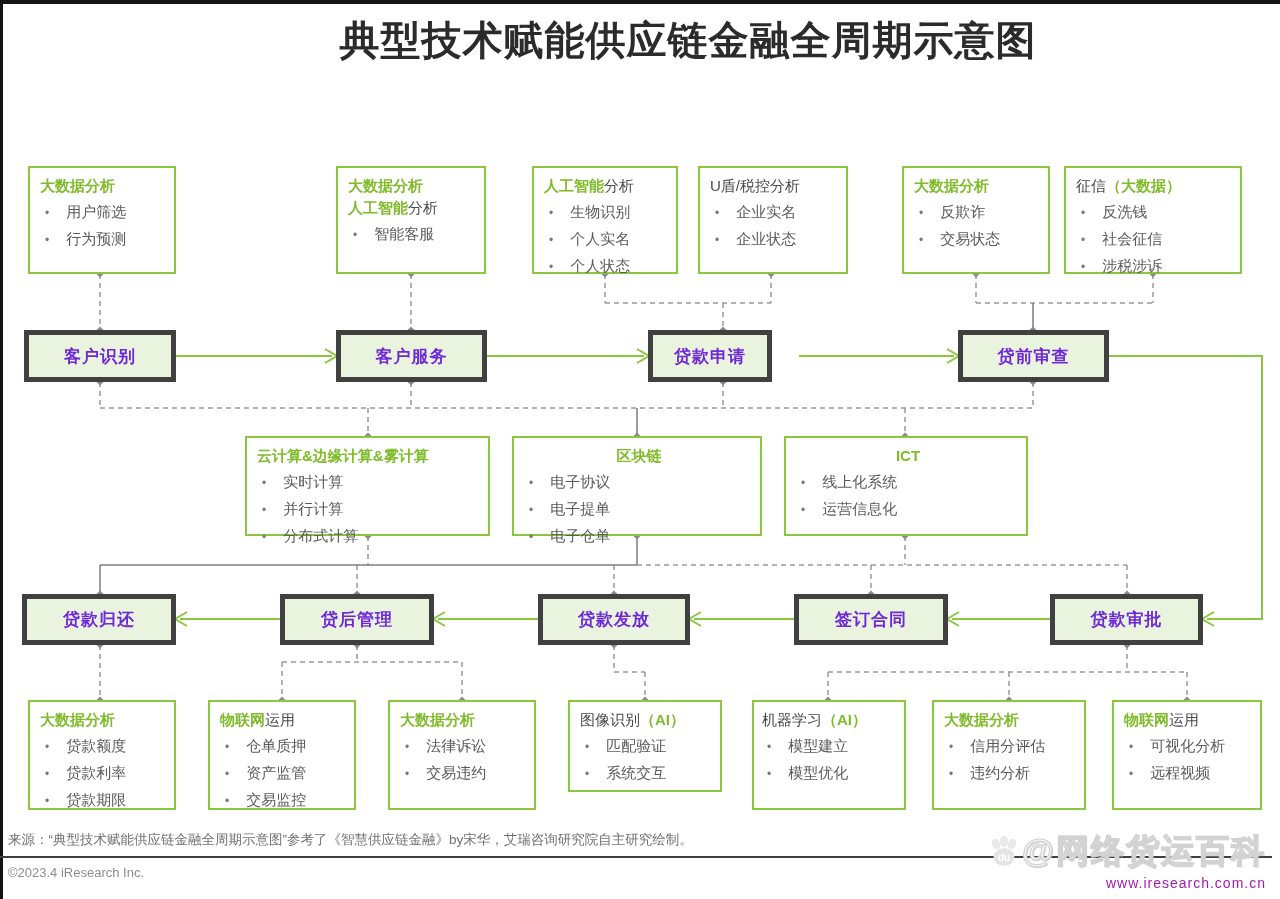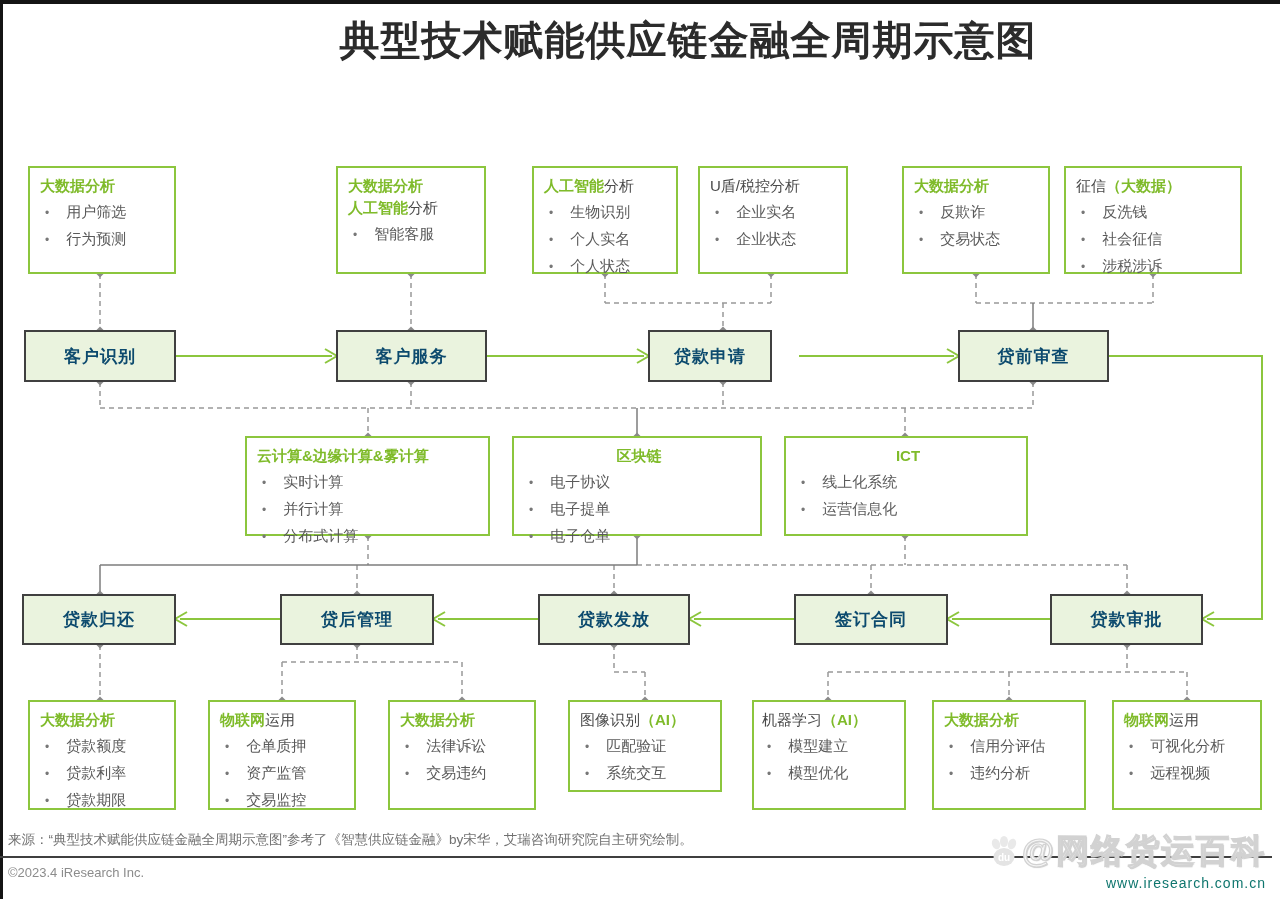--- a/index.html
+++ b/index.html
@@ -12,37 +12,37 @@
   .tbox{position:absolute;background:#fff;border:2px solid #8CC63E;box-sizing:border-box;
         padding:7px 6px 3px 10px;}
   .tbox .tl{font-size:15px;font-weight:700;line-height:22px;color:#4a4a4a;}
   .tbox .tl.c{text-align:center;}
   .tbox .tl span.g{color:#7FBB2A;font-weight:700;}
   .tbox .tl span.d{color:#4a4a4a;font-weight:400;}
   .tbox ul{list-style:none;margin:2px 0 0;padding:0;}
   .tbox li{display:flex;align-items:baseline;font-size:15px;color:#5a5a5a;line-height:25px;}
   .tbox li::before{content:"•";color:#777;font-size:12px;margin:0 17px 0 5px;}
   
-  .pbox{position:absolute;box-sizing:border-box;background:#EAF3DE;border:2px solid #404040;
+  .pbox{position:absolute;box-sizing:border-box;background:#EAF3DE;border:5px solid #404040;
         display:flex;align-items:center;justify-content:center;
-        font-size:17px;font-weight:700;color:#0c4a6e;letter-spacing:1px;}
+        font-size:17px;font-weight:700;color:#6d28d9;letter-spacing:1px;}
   
   #conn{position:absolute;left:0;top:0;}
   .dsh{stroke:#999;stroke-width:1.5;fill:none;stroke-dasharray:5 4;}
   .sld{stroke:#7d7d7d;stroke-width:1.5;fill:none;}
   .grn{stroke:#8CC63E;stroke-width:2;fill:none;}
   
   #src{position:absolute;left:8px;top:831px;font-size:13.5px;color:#707070;}
   #divider{position:absolute;left:0;top:856px;width:1272px;height:2px;background:#3f3f3f;}
   #copyright{position:absolute;left:8px;top:865px;font-size:13px;color:#8c8c8c;}
   #wm{position:absolute;right:14px;top:829px;text-align:right;}
   #wm-row{display:flex;align-items:center;justify-content:flex-end;}
   #wm-handle{font-size:33px;font-weight:700;color:#f5f5f5;-webkit-text-stroke:1.2px #d2d2d2;
              text-shadow:1px 1px 1px #c9c9c9;letter-spacing:2px;white-space:nowrap;}
-  #wm-url{font-size:14px;color:#0f766e;margin-top:1px;letter-spacing:1px;}
+  #wm-url{font-size:14px;color:#a21caf;margin-top:1px;letter-spacing:1px;}
 </style>
 </head>
 <body>
 
 <div id="stage">
 
   <div class="edge" style="left:0;top:0;width:1280px;height:4px;"></div>
   <div class="edge" style="left:0;top:0;width:3px;height:899px;"></div>
 
   <div id="title">典型技术赋能供应链金融全周期示意图</div>

